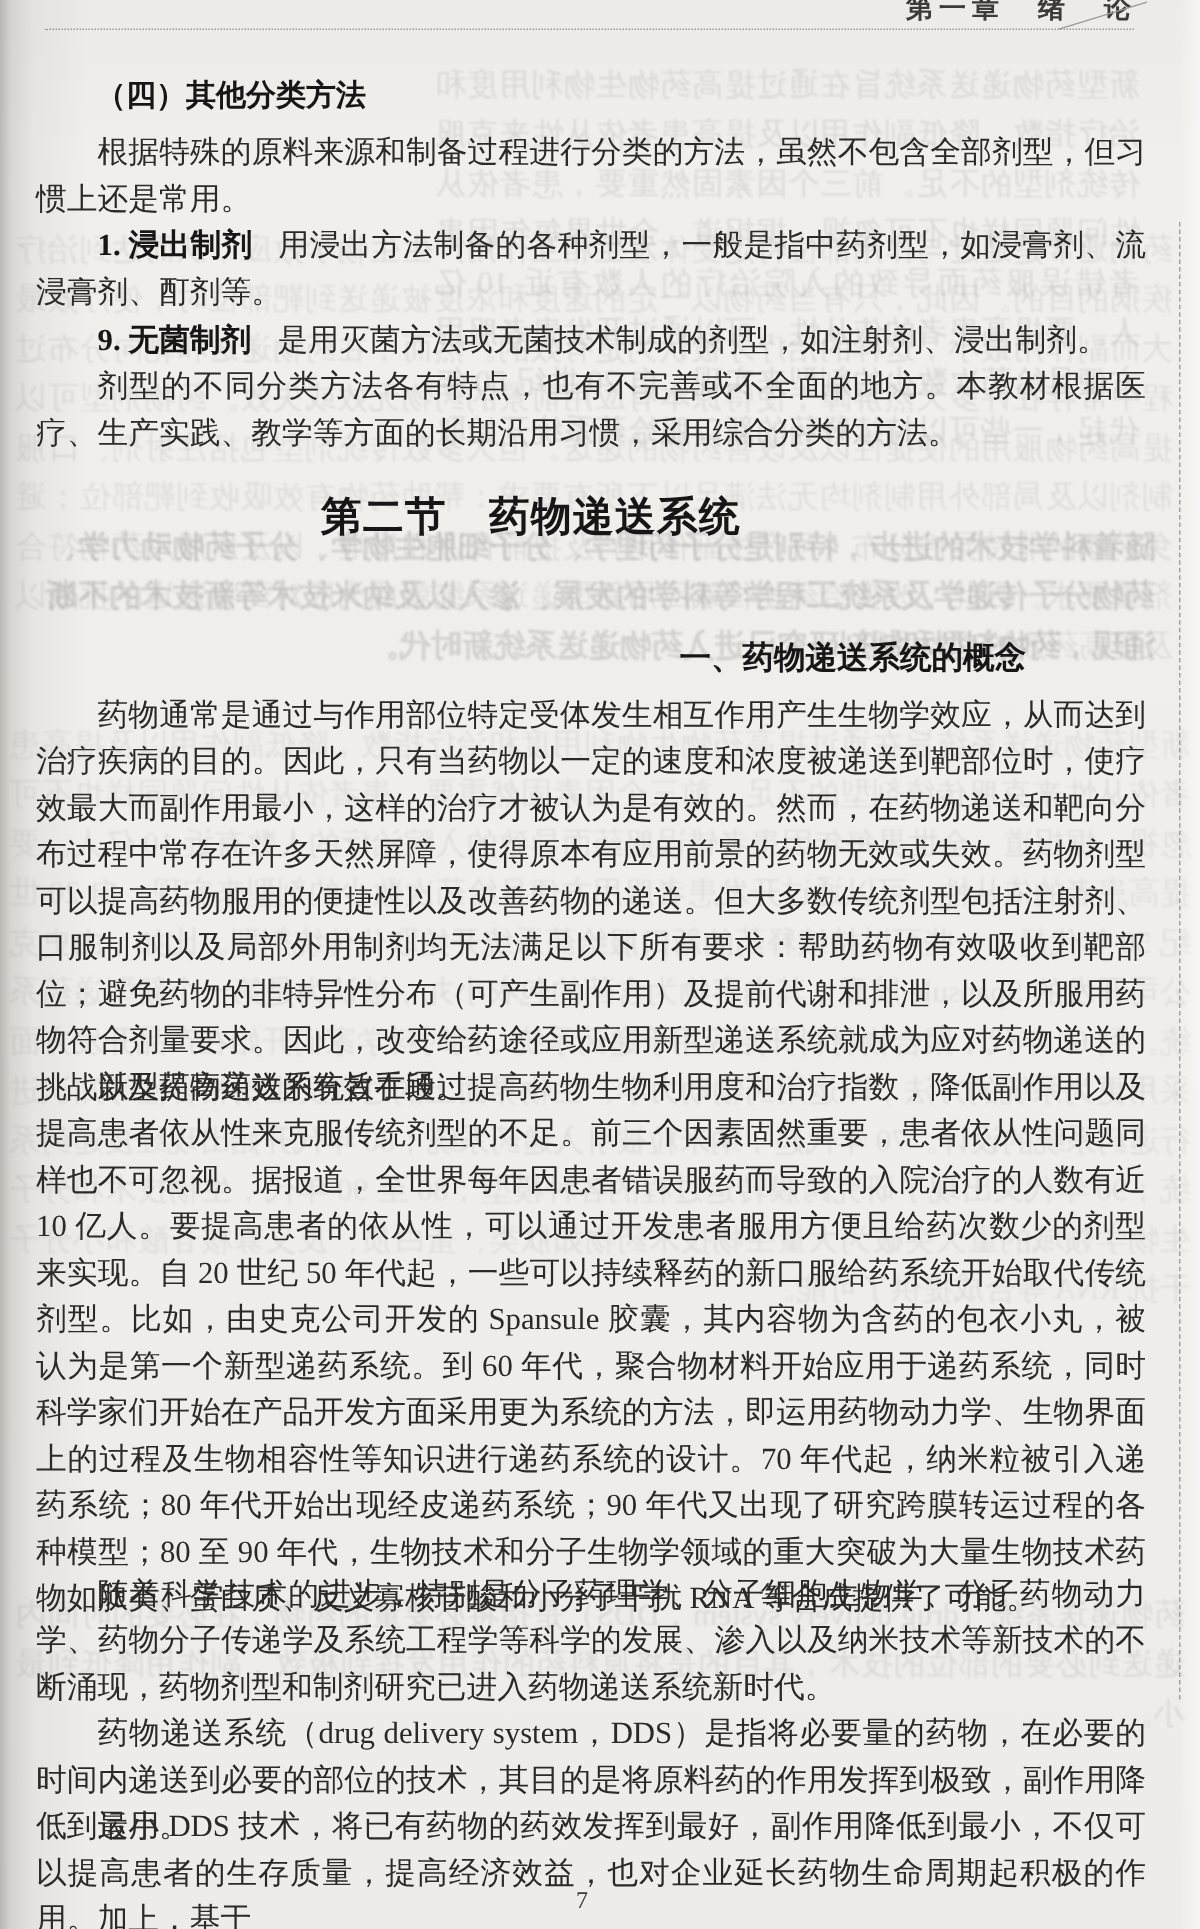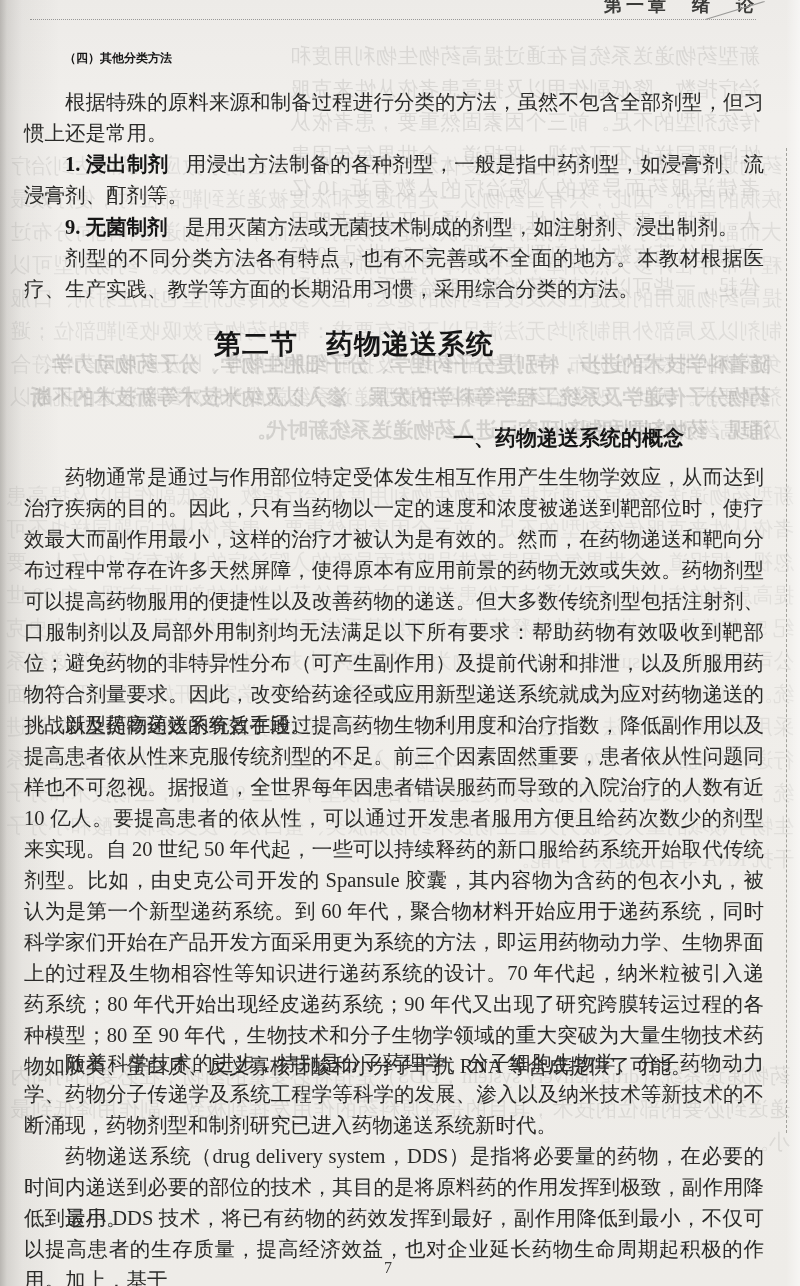--- a/index.html
+++ b/index.html
@@ -48,21 +48,21 @@
   }
   
   .blk{position:absolute;left:24px;width:740px;margin:0;z-index:4;}
   .para{
     font-size:20.5px;line-height:31px;text-indent:2em;
     text-align:justify;text-justify:inter-ideograph;
     color:var(--ink);
   }
   .h-four{
     font-family:"Liberation Sans","DejaVu Sans",sans-serif;
-    font-weight:700;font-size:12px;color:var(--ink-strong);
+    font-weight:700;font-size:20px;color:var(--ink-strong);
     left:64px;width:600px;
   }
   .h-section{
     font-family:"Liberation Sans","DejaVu Sans",sans-serif;
     font-weight:700;font-size:27px;letter-spacing:1px;color:var(--ink-strong);
     width:660px;text-align:center;
   }
   .h-sub{
     font-family:"Liberation Sans","DejaVu Sans",sans-serif;
     font-weight:700;font-size:21px;color:var(--ink-strong);

